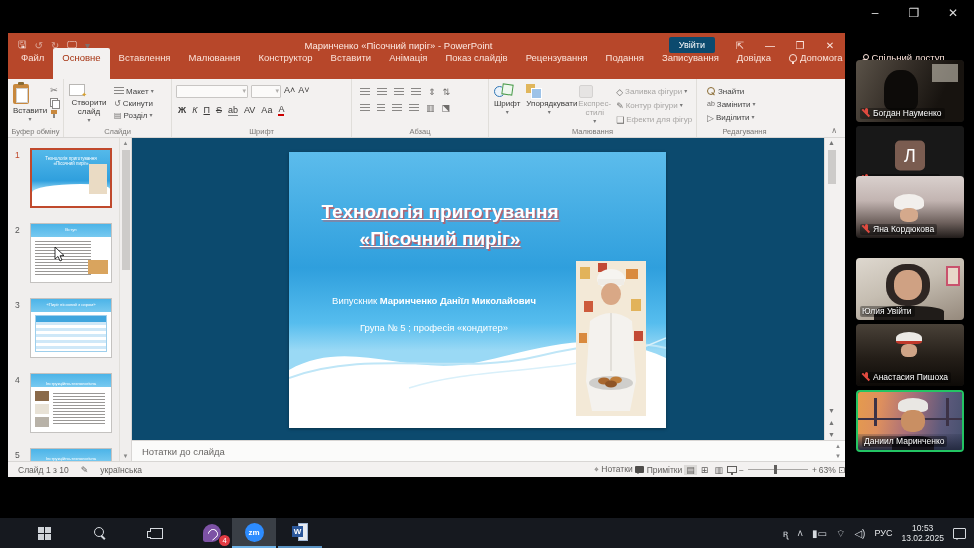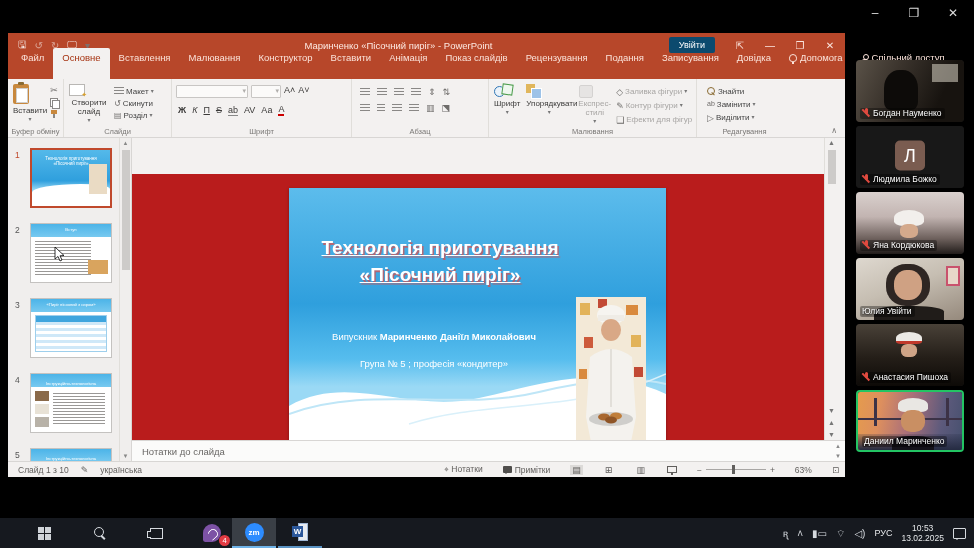--- a/index.html
+++ b/index.html
@@ -72,41 +72,41 @@
 
   
   .thumbpanel { position:absolute; left:0; top:105px; width:124px; bottom:16px; background:#f0eeed; border-right:1px solid #d8d6d4; overflow:hidden; }
   .thumbnum { position:absolute; left:7px; font-size:8.5px; color:#555; }
   .thumb { position:absolute; left:22px; width:82px; height:60px; background:#fff; border:1px solid #c4c2c0; overflow:hidden; }
   .thumb.sel { border:2px solid #c0492c; }
   .tscroll { position:absolute; right:0; top:0; width:12px; bottom:0; background:#f0eeed; border-left:1px solid #e0deda; }
   .tscroll .a { position:absolute; left:0; right:0; text-align:center; font-size:6px; color:#888; }
   .tscroll .th { position:absolute; left:2px; width:8px; background:#cdcbc9; }
 
-  .canvas { position:absolute; left:124px; top:105px; right:21px; bottom:37px; background:#b91c1c;margin-top:36px; }
+  .canvas { position:absolute; left:124px; top:105px; right:21px; bottom:37px; background:#0c4a6e; }
   .vscroll { position:absolute; right:7px; top:105px; width:14px; bottom:37px; background:#f3f1f0; border-left:1px solid #e0deda; font-size:7px; color:#777; }
   .vscroll .a { position:absolute; left:0; right:0; text-align:center; }
   .vthumb { position:absolute; left:3px; top:12px; width:8px; height:34px; background:#cdcbc9; }
 
   
   .slide { position:absolute; left:157px; top:14px; width:377px; height:276px; background:#fff; box-shadow:0 1px 3px rgba(0,0,0,.35); overflow:hidden; }
   .slide .sky { position:absolute; inset:0; background:linear-gradient(180deg,#5cbcec 0%,#2f9fdd 42%,#56bdee 62%,#9ad9f5 72%); }
   .slide .wave { position:absolute; left:0; bottom:0; width:100%; height:110px; }
   .stitle { position:absolute; left:20px; right:95px; top:46px; text-align:center; color:#fff; font-weight:bold; font-size:19px; line-height:27px; text-decoration:underline; text-shadow:1.5px 1.5px 0 rgba(214,80,80,.75); }
   .sline1 { position:absolute; left:0; width:290px; top:143px; text-align:center; color:#fff; font-size:9.5px; }
   .sline1 b { font-weight:bold; }
   .sline2 { position:absolute; left:0; width:290px; top:170px; text-align:center; color:#fff; font-size:9.5px; }
   .sphoto { position:absolute; left:287px; top:109px; width:70px; height:155px; }
 
   .notesbar { position:absolute; left:124px; right:0; bottom:16px; height:21px; background:#fbfbfa; border-top:1px solid #d8d6d4; display:flex; align-items:center; padding-left:10px; color:#696765; font-size:9.5px; }
   .notesbar .na { position:absolute; right:1px; font-size:6px; color:#888; text-align:center; width:12px; }
 
   .statusbar { position:absolute; left:0; right:0; bottom:0; height:16px; background:#f3f1f0; border-top:1px solid #d8d6d4; display:flex; align-items:center; font-size:8.5px; color:#605e5c; }
   .statusbar .lft { display:flex; gap:12px; padding-left:10px; align-items:center; }
-  .statusbar .rgt { margin-left:auto; display:flex; gap:20px; align-items:center; padding-right:6px; }
+  .statusbar .rgt { margin-left:auto; display:flex; gap:2px; align-items:center; }
   .viewbtn { font-size:9px; color:#605e5c; padding:0 2px; }
   .viewbtn.on { background:#dcdad8; }
   .zslider { display:flex; align-items:center; gap:4px; }
   .ztrack { width:60px; height:1px; background:#a8a6a4; position:relative; }
   .zthumb { position:absolute; left:26px; top:-4px; width:3px; height:9px; background:#605e5c; }
   .proj { width:10px; height:7px; border:1px solid #605e5c; position:relative; }
   .proj::after { content:""; position:absolute; left:3px; bottom:-3px; width:2px; height:3px; background:#605e5c; }
   .bubble { width:9px; height:7px; background:#4f4d4b; border-radius:1px; position:relative; display:inline-block; }
   .bubble::after { content:""; position:absolute; left:1px; bottom:-3px; border:2px solid transparent; border-top-color:#4f4d4b; }
 
@@ -516,21 +516,21 @@
     </div>
 </div>
 <div class="tile" style="top:126px">
   <div class="vid" style="background:#181818"></div>
   <div class="avletter">Л</div>
   <div class="plabel">
       <span class="micoff"></span>
       <span>Людмила Божко</span>
     </div>
 </div>
-<div class="tile" style="top:192px">
+<div class="tile" style="top:176px">
   <div class="vid v3">
       <span class="hat"></span>
       <span class="face"></span>
     </div>
   <div class="plabel">
       <span class="micoff"></span>
       <span>Яна Кордюкова</span>
     </div>
 </div>
 <div class="tile" style="top:258px">

